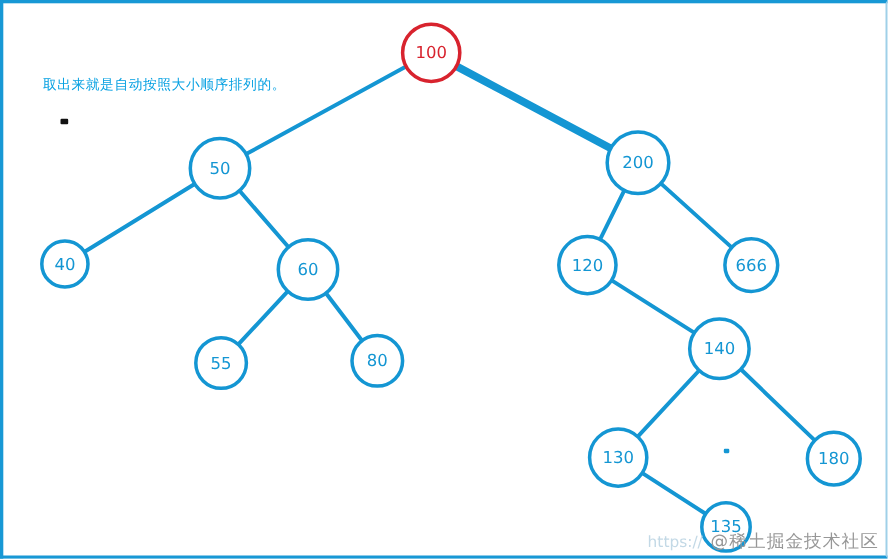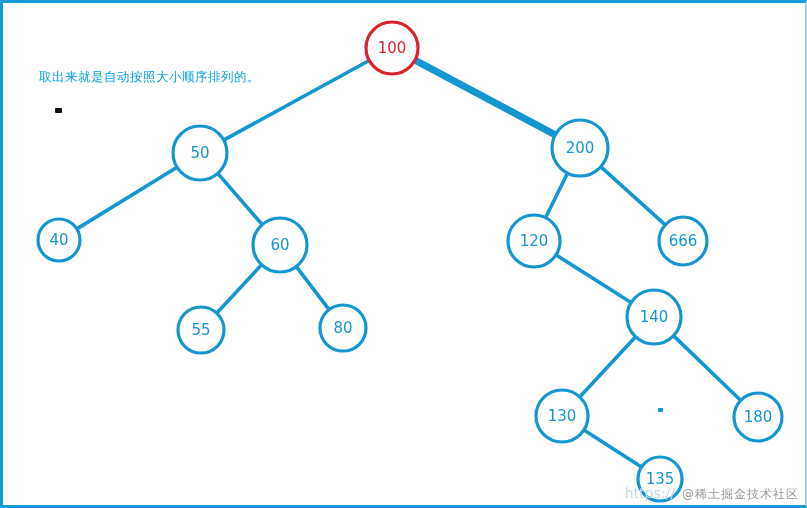--- a/index.html
+++ b/index.html
@@ -39,21 +39,21 @@
     z-index: 3;
     white-space: nowrap;
     pointer-events: none;
   }
   #watermark .url {
     font-size: 14px;
     color: #c3d9e6;
     margin-right: 2px;
   }
   #watermark .credit {
-    font-size: 12px;
+    font-size: 16px;
     color: #979797;
     letter-spacing: 1px;
   }
   .mark { position: absolute; z-index: 2; border-radius: 1px; }
 </style>
 </head>
 <body>
 
 <div id="frame">
 

